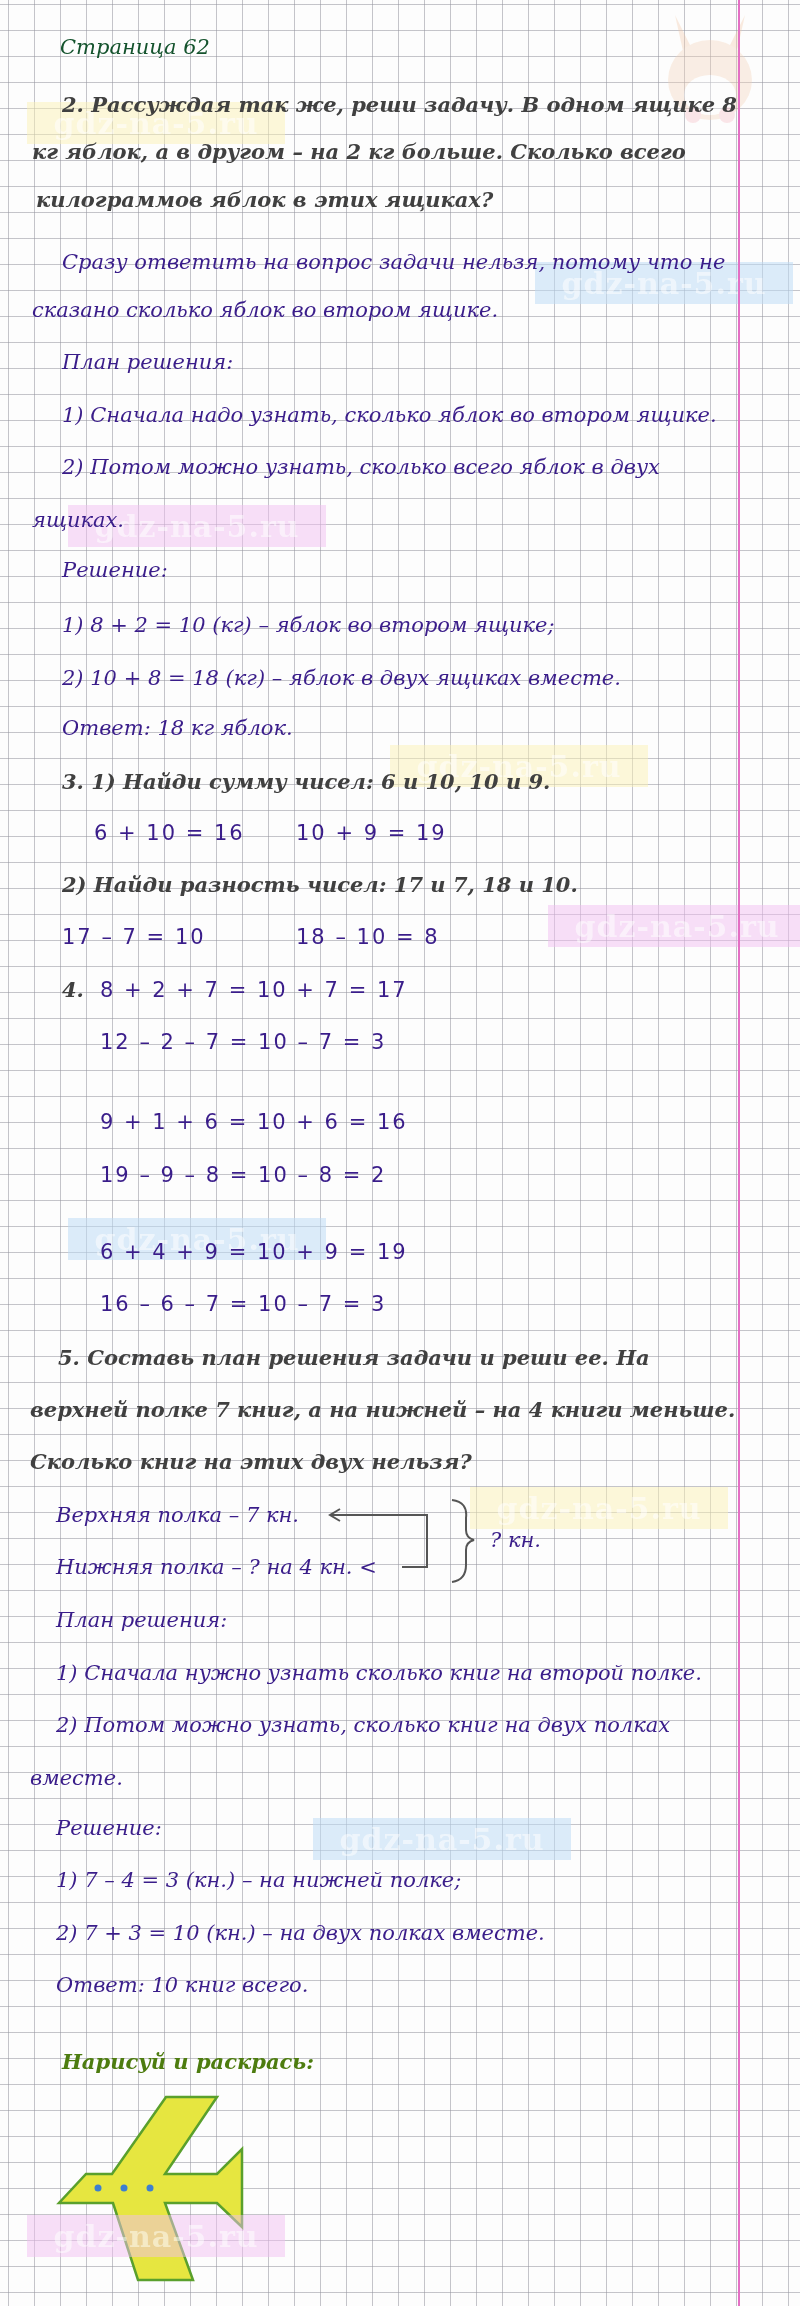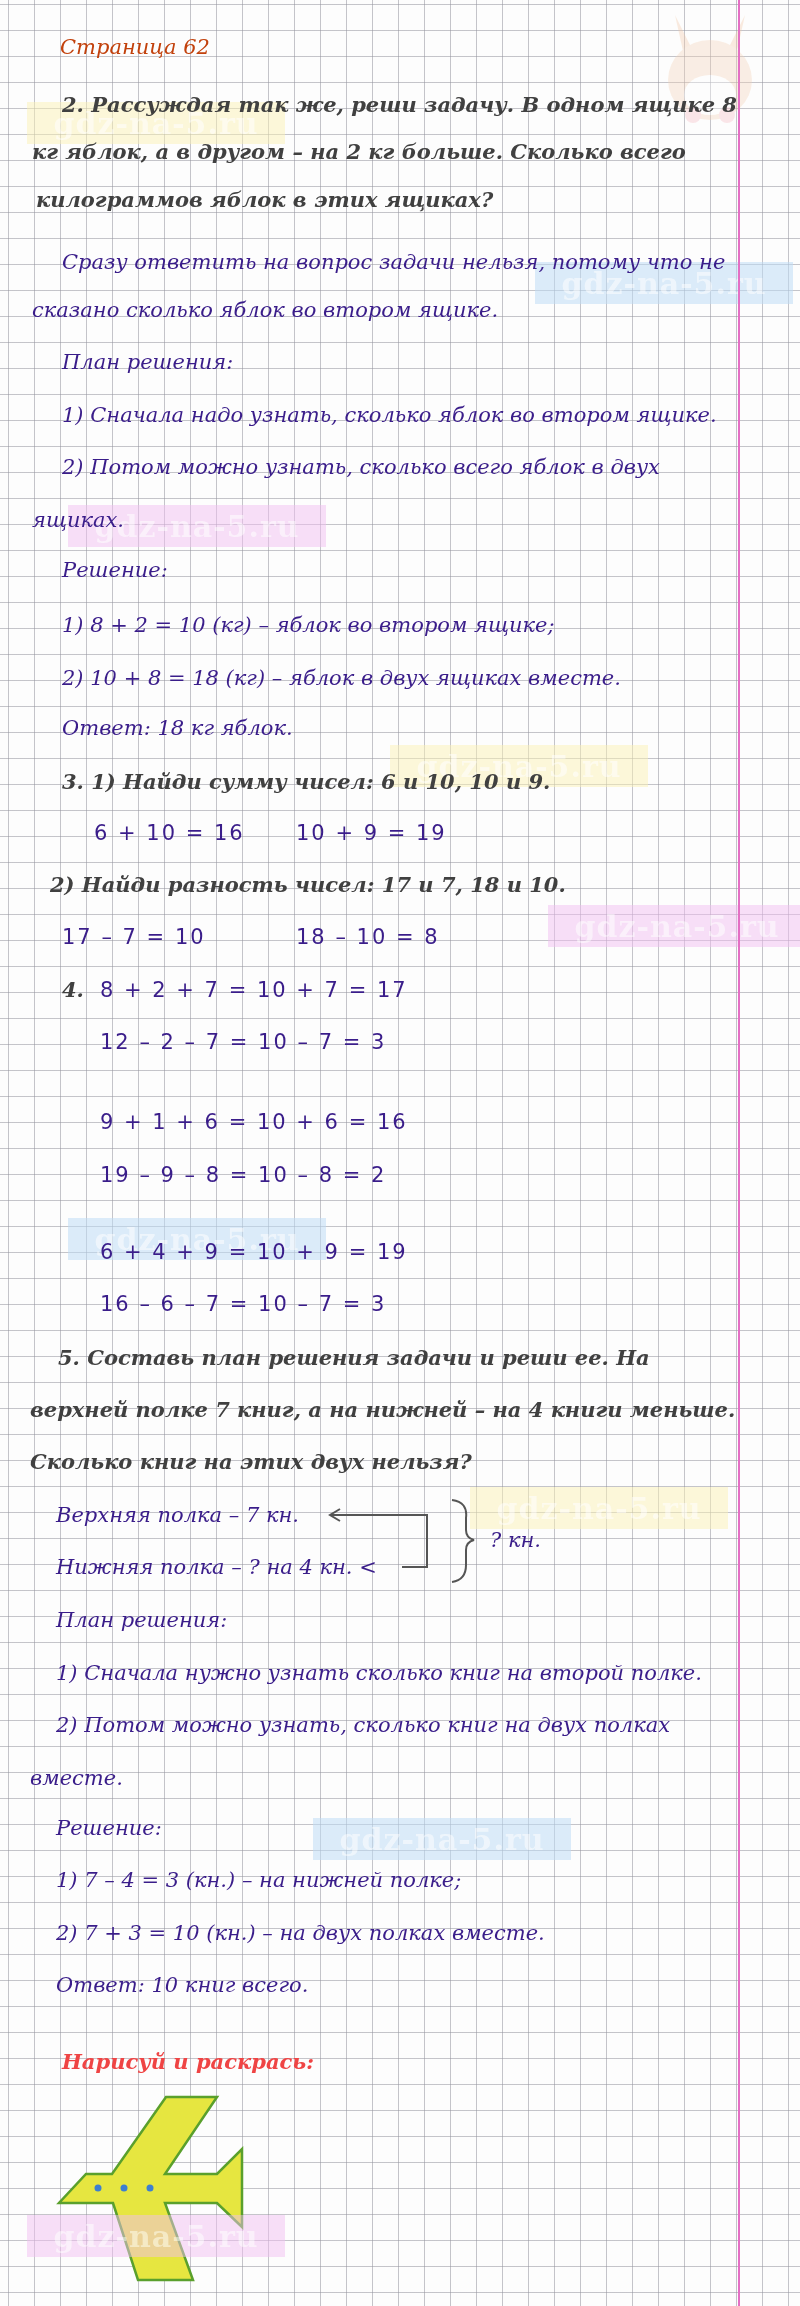--- a/index.html
+++ b/index.html
@@ -30,22 +30,22 @@
     position: absolute; left: 655px; top: 5px; width: 110px; height: 120px;
     opacity: 0.35;
   }
   .line {
     position: absolute; white-space: nowrap;
     font-family: "DejaVu Serif", serif; font-style: italic;
     font-size: 21px; line-height: 26px;
   }
   .black { color: #404040; }
   .purple { color: #3a1d8a; }
-  .red { color: #c2410c; }
-  .blue-title { color: #ef4444; font-weight: bold; }
+  .red { color: #14532d; }
+  .blue-title { color: #4d7c0f; font-weight: bold; }
   .task { font-weight: bold; }
   .math { font-family: "DejaVu Sans", sans-serif; font-style: normal; letter-spacing: 2px; font-size: 21px; }
   svg { position: absolute; left: 0; top: 0; }
 </style>
 </head>
 <body>
 
 <div class="wm yellow" style="left:27px;top:102px;">gdz-na-5.ru</div>
 <div class="wm blue" style="left:535px;top:262px;">gdz-na-5.ru</div>
 <div class="wm pink" style="left:68px;top:505px;">gdz-na-5.ru</div>
@@ -81,21 +81,21 @@
 <div class="line purple" style="left:32px;top:507px;">ящиках.</div>
 
 <div class="line purple" style="left:62px;top:557px;">Решение:</div>
 <div class="line purple" style="left:62px;top:612px;">1) 8 + 2 = 10 (кг) – яблок во втором ящике;</div>
 <div class="line purple" style="left:62px;top:665px;">2) 10 + 8 = 18 (кг) – яблок в двух ящиках вместе.</div>
 <div class="line purple" style="left:62px;top:715px;">Ответ: 18 кг яблок.</div>
 
 <div class="line black task" style="left:62px;top:769px;">3. 1) Найди сумму чисел: 6 и 10, 10 и 9.</div>
 <div class="line purple math" style="left:62px;top:820px;padding-left:32px;">6 + 10 = 16</div>
 <div class="line purple math" style="left:296px;top:820px;">10 + 9 = 19</div>
-<div class="line black task" style="left:50px;top:872px;font-style:italic;">2) Найди разность чисел: 17 и 7, 18 и 10.</div>
+<div class="line black task" style="left:62px;top:872px;font-style:italic;">2) Найди разность чисел: 17 и 7, 18 и 10.</div>
 <div class="line purple math" style="left:62px;top:924px;">17 – 7 = 10</div>
 <div class="line purple math" style="left:296px;top:924px;">18 – 10 = 8</div>
 
 <div class="line black task" style="left:62px;top:977px;">4.</div>
 <div class="line purple math" style="left:100px;top:977px;">8 + 2 + 7 = 10 + 7 = 17</div>
 <div class="line purple math" style="left:100px;top:1029px;">12 – 2 – 7 = 10 – 7 = 3</div>
 <div class="line purple math" style="left:100px;top:1109px;">9 + 1 + 6 = 10 + 6 = 16</div>
 <div class="line purple math" style="left:100px;top:1162px;">19 – 9 – 8 = 10 – 8 = 2</div>
 <div class="line purple math" style="left:100px;top:1239px;">6 + 4 + 9 = 10 + 9 = 19</div>
 <div class="line purple math" style="left:100px;top:1291px;">16 – 6 – 7 = 10 – 7 = 3</div>

